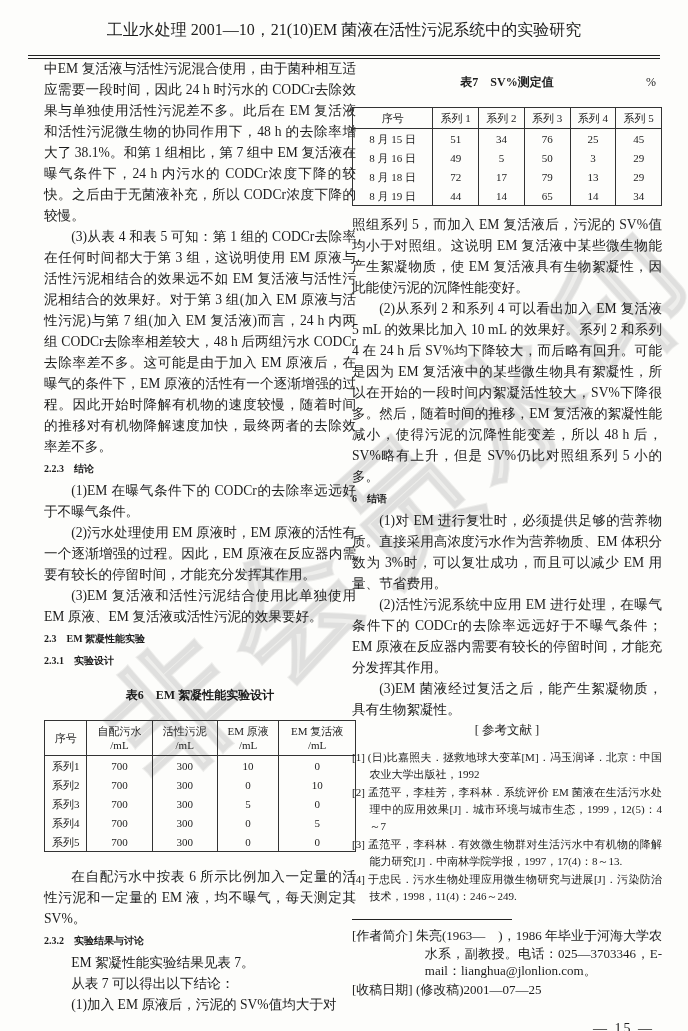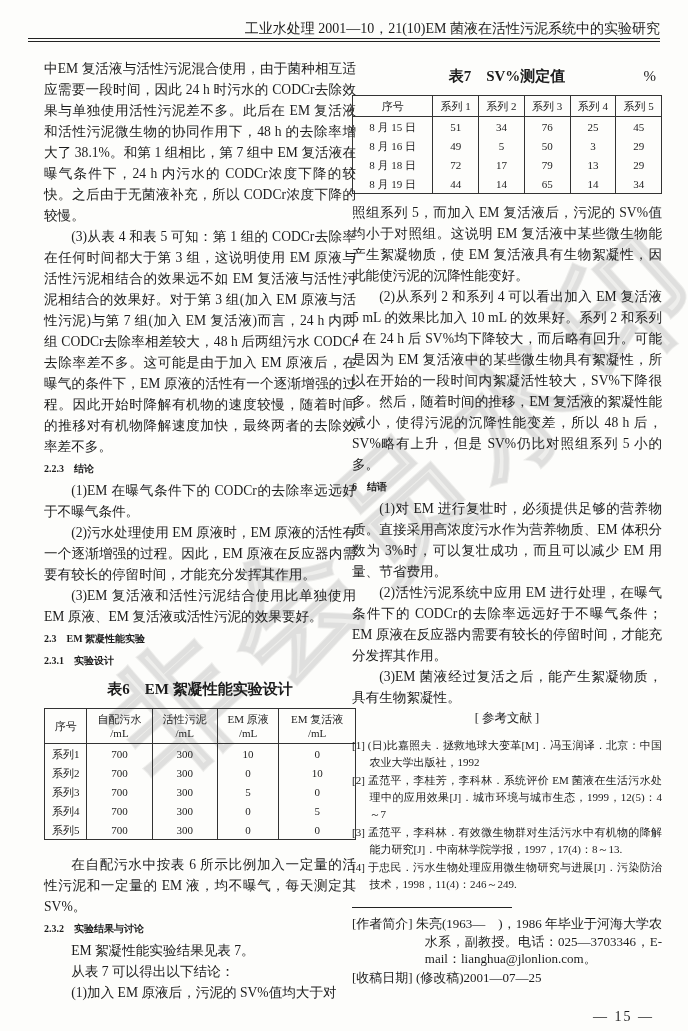--- a/index.html
+++ b/index.html
@@ -1,26 +1,26 @@
 <!DOCTYPE html>
 <html><head>
 <meta charset="utf-8">
 <style>
   html,body{margin:0;padding:0;background:#e8e8e6;}
   .page{position:relative;width:688px;height:1031px;background:#fdfdfb;color:#1c1c1c;
         font-family:"Liberation Serif","DejaVu Serif",serif;overflow:hidden;}
-  .hdr{position:absolute;top:20px;left:28px;right:28px;display:flex;justify-content:flex-end;
-       align-items:flex-end;font-size:14px;padding-bottom:0;border-bottom:4px double #222;}
+  .hdr{position:absolute;top:20px;left:28px;right:28px;display:flex;justify-content:center;
+       align-items:flex-end;font-size:16px;padding-bottom:14px;border-bottom:4px double #222;}
   .col{position:absolute;top:58px;font-size:13.6px;line-height:21px;text-align:justify;}
   .col-left{left:44px;width:312px;}
   .col-right{left:352px;width:310px;}
   p{margin:0;}
   .ind{text-indent:2em;}
   h4{margin:1px 0;font-size:10px;font-weight:700;line-height:21px;}
-  .tcap{text-align:center;font-weight:700;font-size:15px;margin:8px 0;}
+  .tcap{text-align:center;font-weight:700;font-size:12px;margin:14px 0;}
   .t7cap{position:relative;}
   .t7cap .unit{position:absolute;right:6px;top:0;font-weight:400;}
   table{border-collapse:collapse;width:100%;font-size:11px;line-height:14px;margin:2px 0 4px;}
   th,td{border-left:1px solid #333;text-align:center;padding:2px 1px;font-weight:400;}
   th:first-child,td:first-child{border-left:none;}
   table{border:1.5px solid #333;}
   thead th{border-bottom:1px solid #333;padding:3px 1px;}
   tbody td{padding:2.5px 1px;}
   .refs-title{text-align:center;font-size:12.5px;margin:0 0 8px;}
   .ref{font-size:11px;line-height:17px;text-align:justify;padding-left:1.6em;text-indent:-1.6em;margin:1px 0;}

